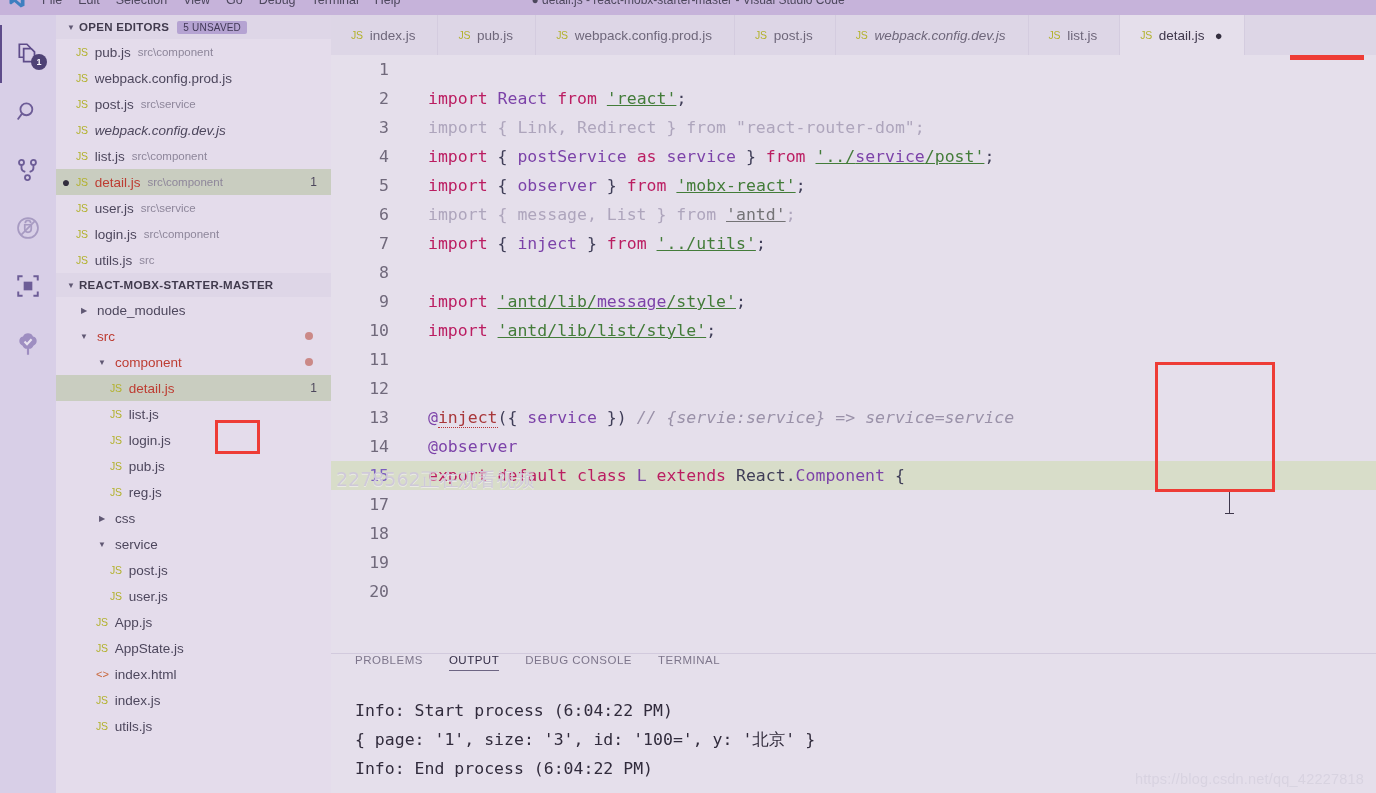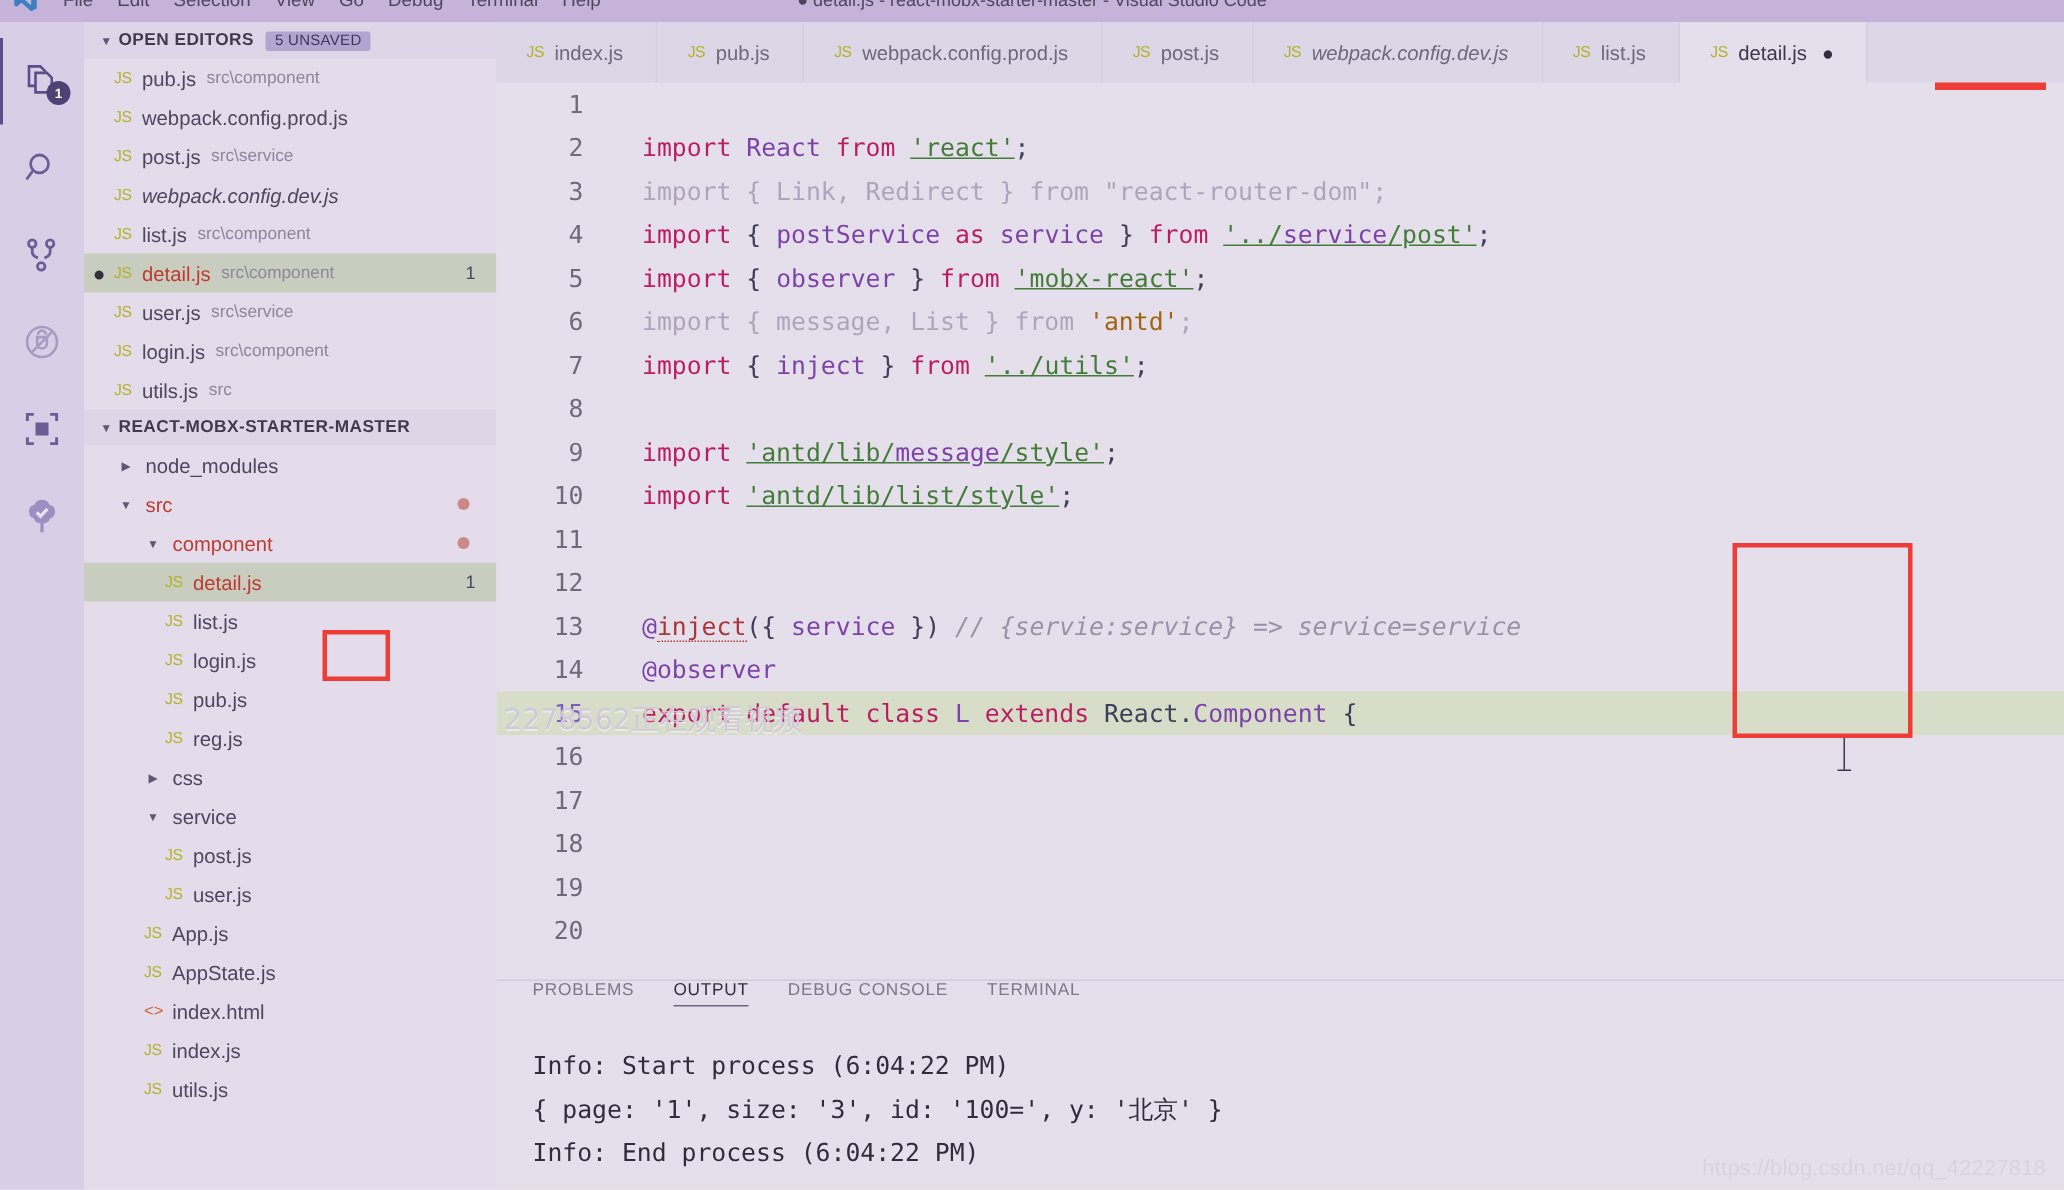--- a/index.html
+++ b/index.html
@@ -182,21 +182,21 @@
   .cline.hl .lnum { color: #7a5cc0; }
   .ctext { padding-left: 21px; }
 
   
   .kw   { color: #be185d; }       
   .id   { color: #3b3a52; }       
   .var  { color: #7b3fa8; }       
   .str  { color: #3f7c32; text-decoration: underline; }       
   .punc { color: #3b3a52; }
   .dim  { color: #b0a8bd; }       
-  .dimstr { color: #a16207; }
+  .dimstr { color: #737373; text-decoration: underline; }
   .cmt  { color: #9b93a8; font-style: italic; }
   .dec  { color: #7b3fa8; }
   .decu { color: #a33; border-bottom: 1.5px dotted #b33; }
   .cls  { color: #7b3fa8; }
 
   .cursor-caret {
     position: absolute; left: 898px; top: 435px;
     width: 1px; height: 24px; background: #3a3345;
   }
   .cursor-caret::before, .cursor-caret::after {
@@ -523,21 +523,20 @@
           <div class="cline"><span class="lnum">6</span><span class="ctext"><span class="dim">import { message, List } from <span class="dimstr">'antd'</span>;</span></span></div>
           <div class="cline"><span class="lnum">7</span><span class="ctext"><span class="punc"><span class="kw">import</span> { <span class="var">inject</span> } <span class="kw">from</span> <span class="str">'../utils'</span>;</span></span></div>
           <div class="cline"><span class="lnum">8</span><span class="ctext"></span></div>
           <div class="cline"><span class="lnum">9</span><span class="ctext"><span class="punc"><span class="kw">import</span> <span class="str">'antd/lib/<span class="var">message</span>/style'</span>;</span></span></div>
           <div class="cline"><span class="lnum">10</span><span class="ctext"><span class="punc"><span class="kw">import</span> <span class="str">'antd/lib/list/style'</span>;</span></span></div>
           <div class="cline"><span class="lnum">11</span><span class="ctext"></span></div>
           <div class="cline"><span class="lnum">12</span><span class="ctext"></span></div>
           <div class="cline"><span class="lnum">13</span><span class="ctext"><span class="dec">@</span><span class="decu">inject</span><span class="punc">({ </span><span class="var">service</span><span class="punc"> }) </span><span class="cmt">// {servie:service} =&gt; service=service</span></span></div>
           <div class="cline"><span class="lnum">14</span><span class="ctext"><span class="dec">@observer</span></span></div>
           <div class="cline hl"><span class="lnum">15</span><span class="ctext"><span class="kw">export default class </span><span class="cls">L</span><span class="kw"> extends </span><span class="id">React</span><span class="punc">.</span><span class="cls">Component</span><span class="punc"> {</span></span></div>
-          <div class="cline"><span class="lnum">16</span><span class="ctext"></span></div>
           <div class="cline"><span class="lnum">17</span><span class="ctext"></span></div>
           <div class="cline"><span class="lnum">18</span><span class="ctext"></span></div>
           <div class="cline"><span class="lnum">19</span><span class="ctext"></span></div>
           <div class="cline"><span class="lnum">20</span><span class="ctext"></span></div>
         </div>
       <div class="cursor-caret"></div>
       <div class="wm-inline">2278562正在观看视频</div>
     </div>
 
     <div class="panel">

